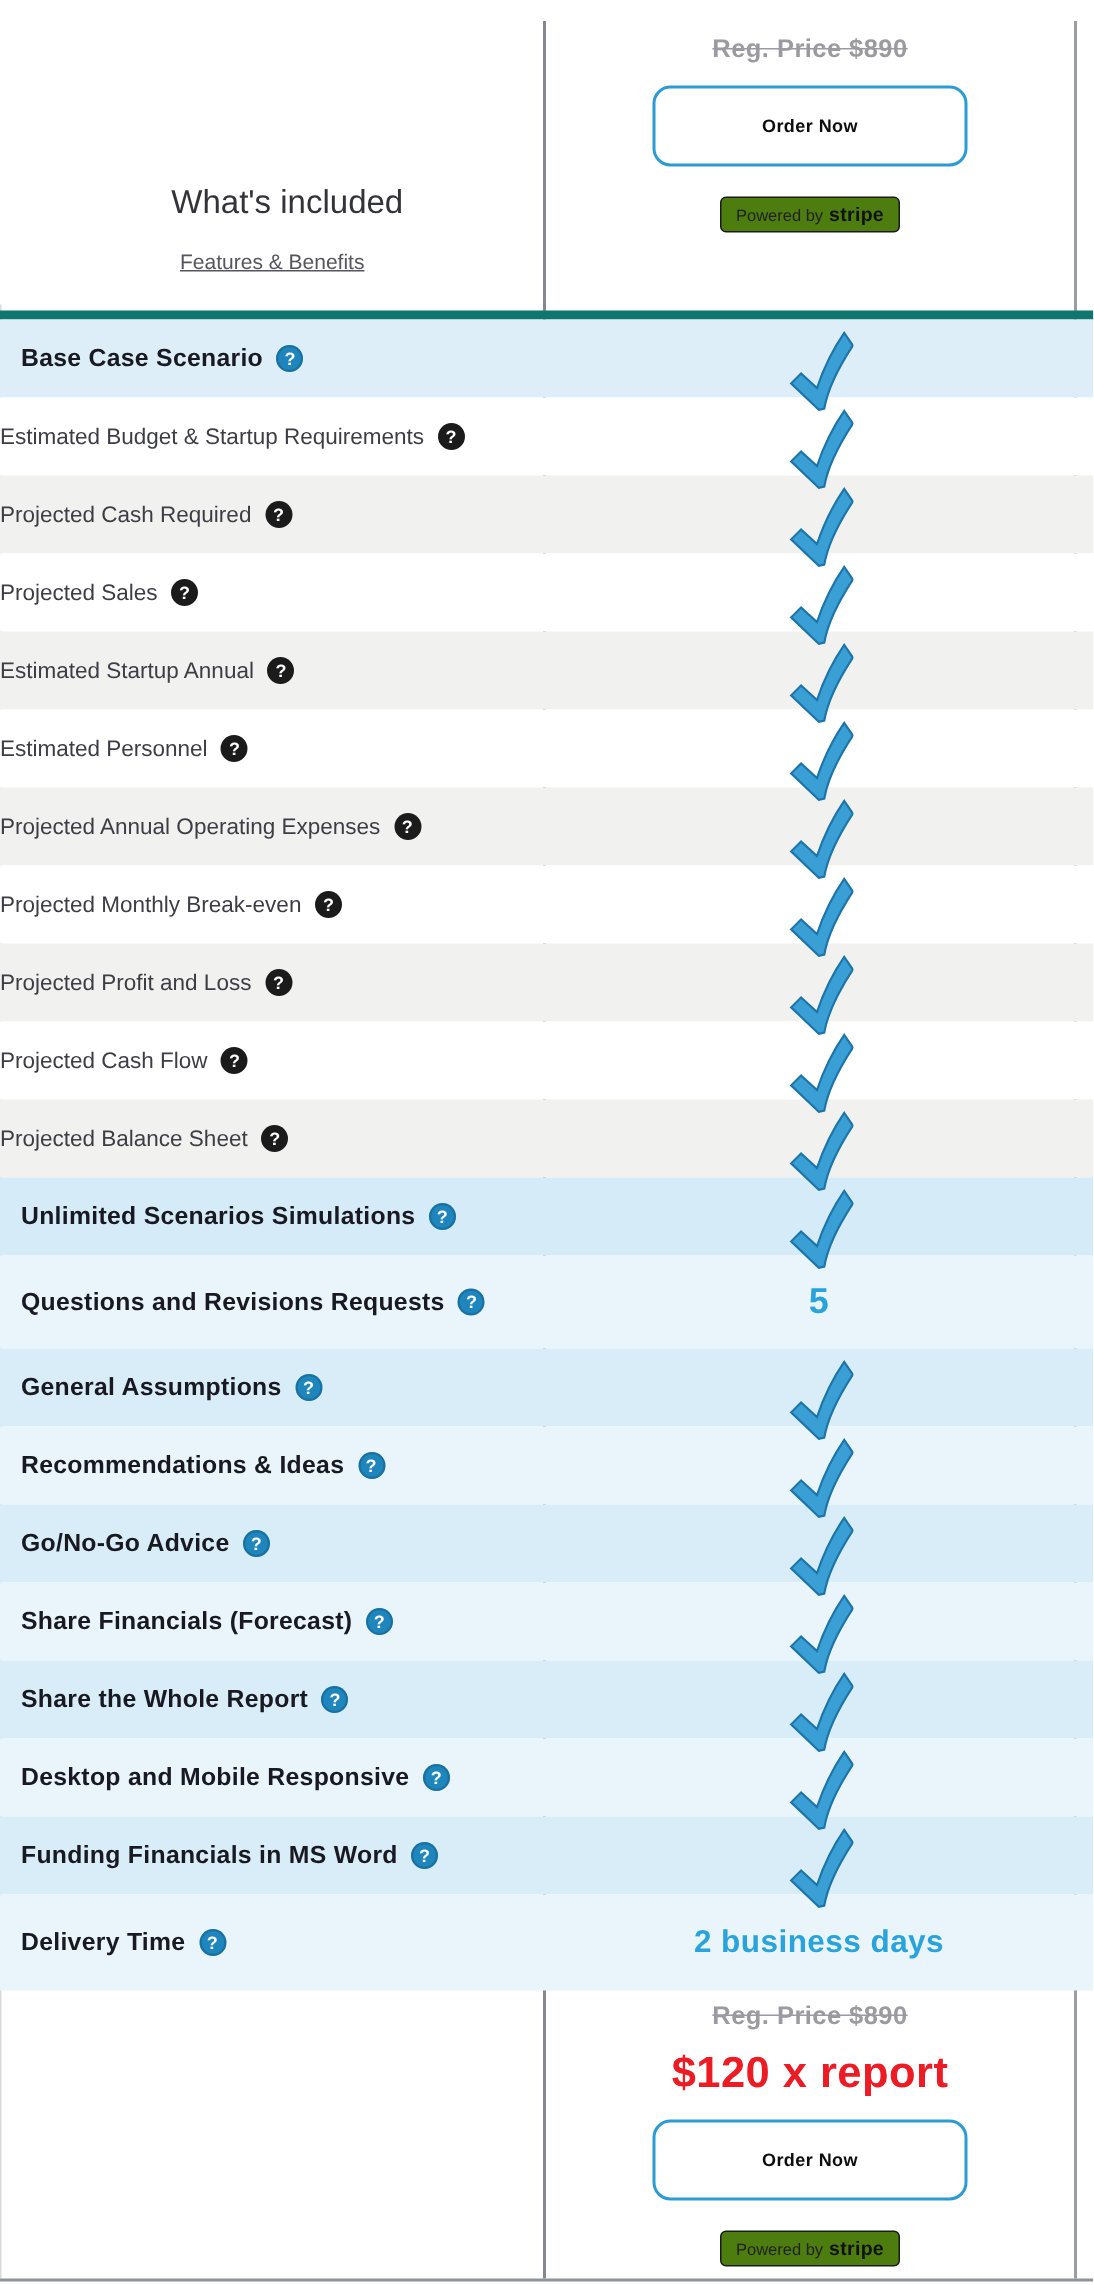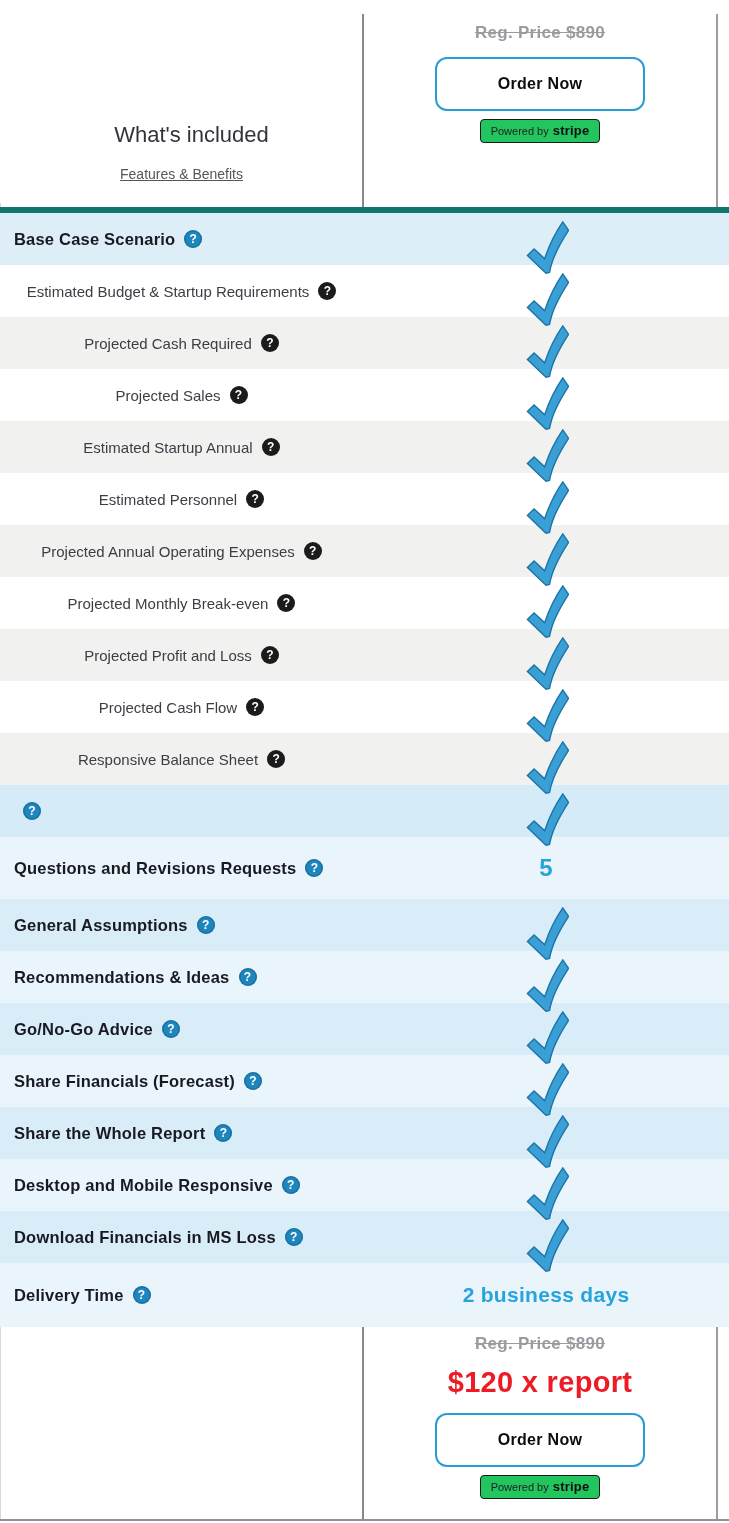--- a/index.html
+++ b/index.html
@@ -24,43 +24,43 @@
 
   .plan-block{position:absolute;left:363px;width:354px;text-align:center;}
   .plan-top{top:0;height:207px;}
   .reg-price{font-weight:bold;font-size:17px;color:var(--reg-gray);text-decoration:line-through;letter-spacing:.3px;}
   .plan-top .reg-price{margin-top:23px;}
   .big-price{font-weight:bold;font-size:29px;color:var(--price-red);letter-spacing:.3px;margin-top:12px;}
   .order-btn{
     display:block;margin:14px auto 0 auto;
     width:210px;height:54px;
     background:#ffffff;border:2px solid var(--btn-blue);border-radius:12px;
-    font-family:inherit;font-weight:bold;font-size:16px;color:#0d0d0d;
+    font-family:inherit;font-weight:bold;font-size:12px;color:#0d0d0d;
     cursor:pointer;letter-spacing:.3px;
   }
   .stripe-badge{
-    display:inline-block;margin-top:8px;padding:3px 10px 4px 10px;
-    border:1.5px solid #1a1a1a;border-radius:4px;background:#22c55e;
+    display:inline-block;margin-top:20px;padding:3px 10px 4px 10px;
+    border:1.5px solid #1a1a1a;border-radius:4px;background:#4d7c0f;
     font-size:11px;color:#222;
   }
   .stripe-badge .brand{font-weight:bold;font-size:13px;color:#111;margin-left:4px;letter-spacing:.2px;}
 
   
   .table{position:absolute;top:207px;left:0;width:729px;border-top:6px solid #0f766e;}
   .row{display:flex;height:52px;}
   .row.tall{height:62px;}
   .row.tall2{height:64px;}
   .band-blue{background:var(--row-blue);}
   .band-blue-strong{background:var(--row-blue-strong);}
   .band-white{background:#ffffff;}
   .band-gray{background:var(--row-gray);}
   .band-light{background:var(--band-light);}
   .band-dark{background:var(--band-dark);}
   .cell-left{
-    width:363px;display:flex;align-items:center;justify-content:center;
+    width:363px;display:flex;align-items:center;
     font-size:15px;color:#3d3d45;
   }
   .row.bold .cell-left{
     justify-content:flex-start;padding-left:14px;width:349px;
     font-weight:bold;font-size:16.5px;color:#191922;letter-spacing:.2px;
   }
   .qicon{
     flex:0 0 auto;display:inline-flex;align-items:center;justify-content:center;
     width:18px;height:18px;border-radius:50%;
     margin-left:9px;color:#ffffff;font-weight:bold;font-size:12px;
@@ -207,31 +207,32 @@
           <span class="qicon qblack">?</span>
         </div>
         <div class="cell-right">
           <span class="check-wrap"><svg width="46" height="57" viewBox="0 0 52 64">
               <path d="M26 60 L5 40 L12.5 32.5 L24.5 43.5 C29 30 36 15 45 2 L51.5 11.5 C42 26 32.5 44 30 59 Z" fill="#399fd4" stroke="#1d74a8" stroke-width="1.6" stroke-linejoin="miter"></path>
             </svg></span>
         </div>
       </div>
       <div class="row band-gray">
         <div class="cell-left">
-          <span>Responsive Balance Sheet</span>
+          <span>Projected Balance Sheet</span>
           <span class="qicon qblack">?</span>
         </div>
         <div class="cell-right">
           <span class="check-wrap"><svg width="46" height="57" viewBox="0 0 52 64">
               <path d="M26 60 L5 40 L12.5 32.5 L24.5 43.5 C29 30 36 15 45 2 L51.5 11.5 C42 26 32.5 44 30 59 Z" fill="#399fd4" stroke="#1d74a8" stroke-width="1.6" stroke-linejoin="miter"></path>
             </svg></span>
         </div>
       </div>
       <div class="row band-blue-strong bold">
         <div class="cell-left">
+          <span>Unlimited Scenarios Simulations</span>
           <span class="qicon qblue">?</span>
         </div>
         <div class="cell-right">
           <span class="check-wrap"><svg width="46" height="57" viewBox="0 0 52 64">
               <path d="M26 60 L5 40 L12.5 32.5 L24.5 43.5 C29 30 36 15 45 2 L51.5 11.5 C42 26 32.5 44 30 59 Z" fill="#399fd4" stroke="#1d74a8" stroke-width="1.6" stroke-linejoin="miter"></path>
             </svg></span>
         </div>
       </div>
       <div class="row band-light bold tall">
         <div class="cell-left">
@@ -303,21 +304,21 @@
           <span class="qicon qblue">?</span>
         </div>
         <div class="cell-right">
           <span class="check-wrap"><svg width="46" height="57" viewBox="0 0 52 64">
               <path d="M26 60 L5 40 L12.5 32.5 L24.5 43.5 C29 30 36 15 45 2 L51.5 11.5 C42 26 32.5 44 30 59 Z" fill="#399fd4" stroke="#1d74a8" stroke-width="1.6" stroke-linejoin="miter"></path>
             </svg></span>
         </div>
       </div>
       <div class="row band-dark bold">
         <div class="cell-left">
-          <span>Download Financials in MS Loss</span>
+          <span>Funding Financials in MS Word</span>
           <span class="qicon qblue">?</span>
         </div>
         <div class="cell-right">
           <span class="check-wrap"><svg width="46" height="57" viewBox="0 0 52 64">
               <path d="M26 60 L5 40 L12.5 32.5 L24.5 43.5 C29 30 36 15 45 2 L51.5 11.5 C42 26 32.5 44 30 59 Z" fill="#399fd4" stroke="#1d74a8" stroke-width="1.6" stroke-linejoin="miter"></path>
             </svg></span>
         </div>
       </div>
       <div class="row band-light bold tall2">
         <div class="cell-left">

